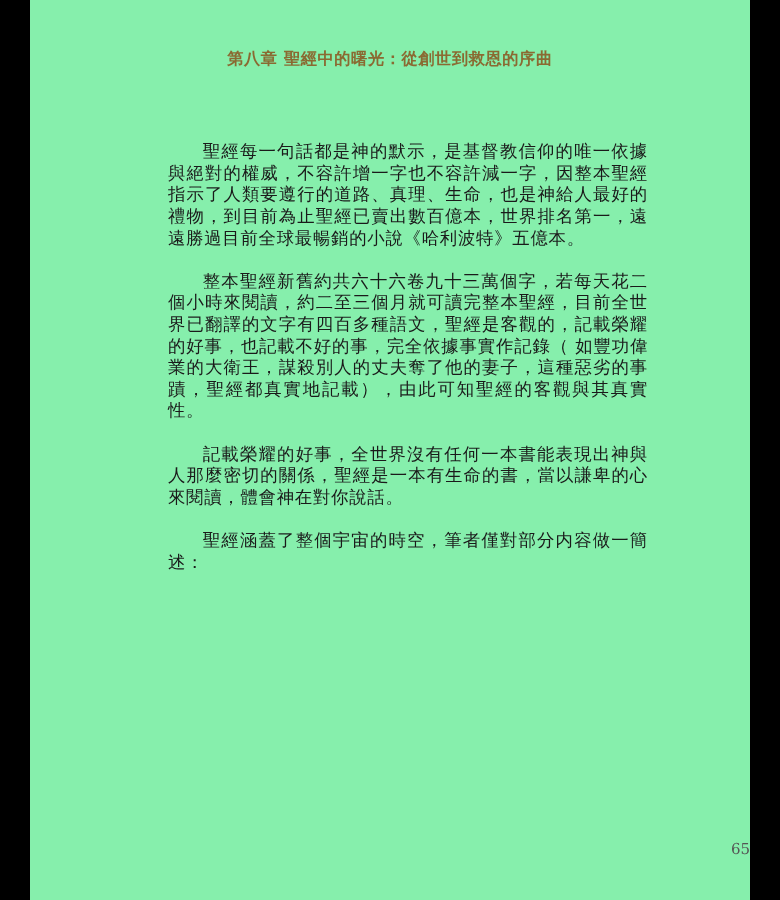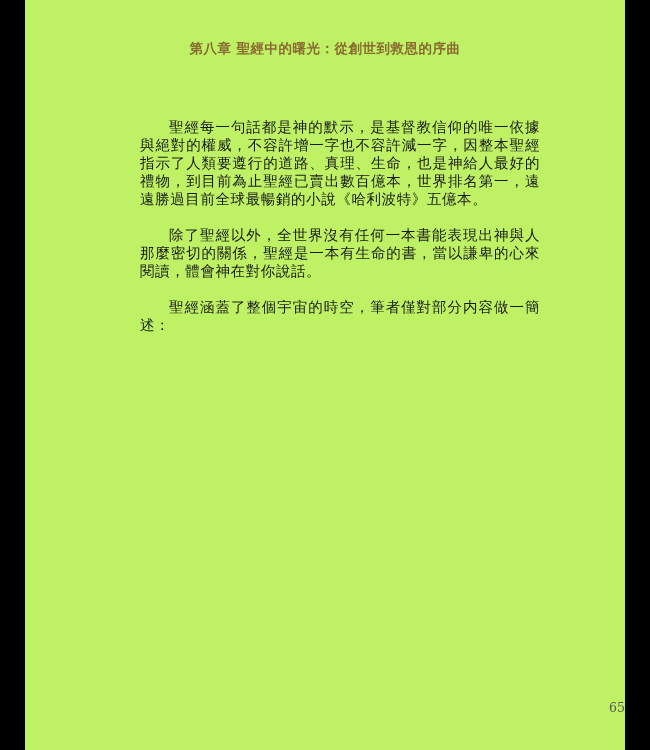--- a/index.html
+++ b/index.html
@@ -12,21 +12,21 @@
     height: 750px;
     overflow: hidden;
     font-family: "DejaVu Serif", "Liberation Serif", serif;
   }
   .page {
     position: absolute;
     left: 25px;
     top: 0;
     width: 600px;
     height: 750px;
-    background: #bef264;
+    background: #86efac;
   }
   .page-inner {
     position: relative;
     width: 100%;
     height: 100%;
   }
   .chapter-header {
     position: absolute;
     top: 40px;
     left: 0;
@@ -71,20 +71,21 @@
 </head>
 <body>
 
 <div class="page">
   <div class="page-inner">
 
     <div class="chapter-header">第八章 聖經中的曙光：從創世到救恩的序曲</div>
 
     <div class="body-area">
       <p class="para">聖經每一句話都是神的默示，是基督教信仰的唯一依據與絕對的權威，不容許增一字也不容許減一字，因整本聖經指示了人類要遵行的道路、真理、生命，也是神給人最好的禮物，到目前為止聖經已賣出數百億本，世界排名第一，遠遠勝過目前全球最暢銷的小說《哈利波特》五億本。</p>
-      <p class="para">除了聖經以外，全世界沒有任何一本書能表現出神與人那麼密切的關係，聖經是一本有生命的書，當以謙卑的心來閱讀，體會神在對你說話。</p>
+      <p class="para">整本聖經新舊約共六十六卷九十三萬個字，若每天花二個小時來閱讀，約二至三個月就可讀完整本聖經，目前全世界已翻譯的文字有四百多種語文，聖經是客觀的，記載榮耀的好事，也記載不好的事，完全依據事實作記錄（ 如豐功偉業的大衛王，謀殺別人的丈夫奪了他的妻子，這種惡劣的事蹟，聖經都真實地記載），由此可知聖經的客觀與其真實性。</p>
+      <p class="para">記載榮耀的好事，全世界沒有任何一本書能表現出神與人那麼密切的關係，聖經是一本有生命的書，當以謙卑的心來閱讀，體會神在對你說話。</p>
       <p class="para">聖經涵蓋了整個宇宙的時空，筆者僅對部分内容做一簡述：</p>
     </div>
 
     <div class="page-number">65</div>
 
   </div>
 </div>
 
 </body></html>

